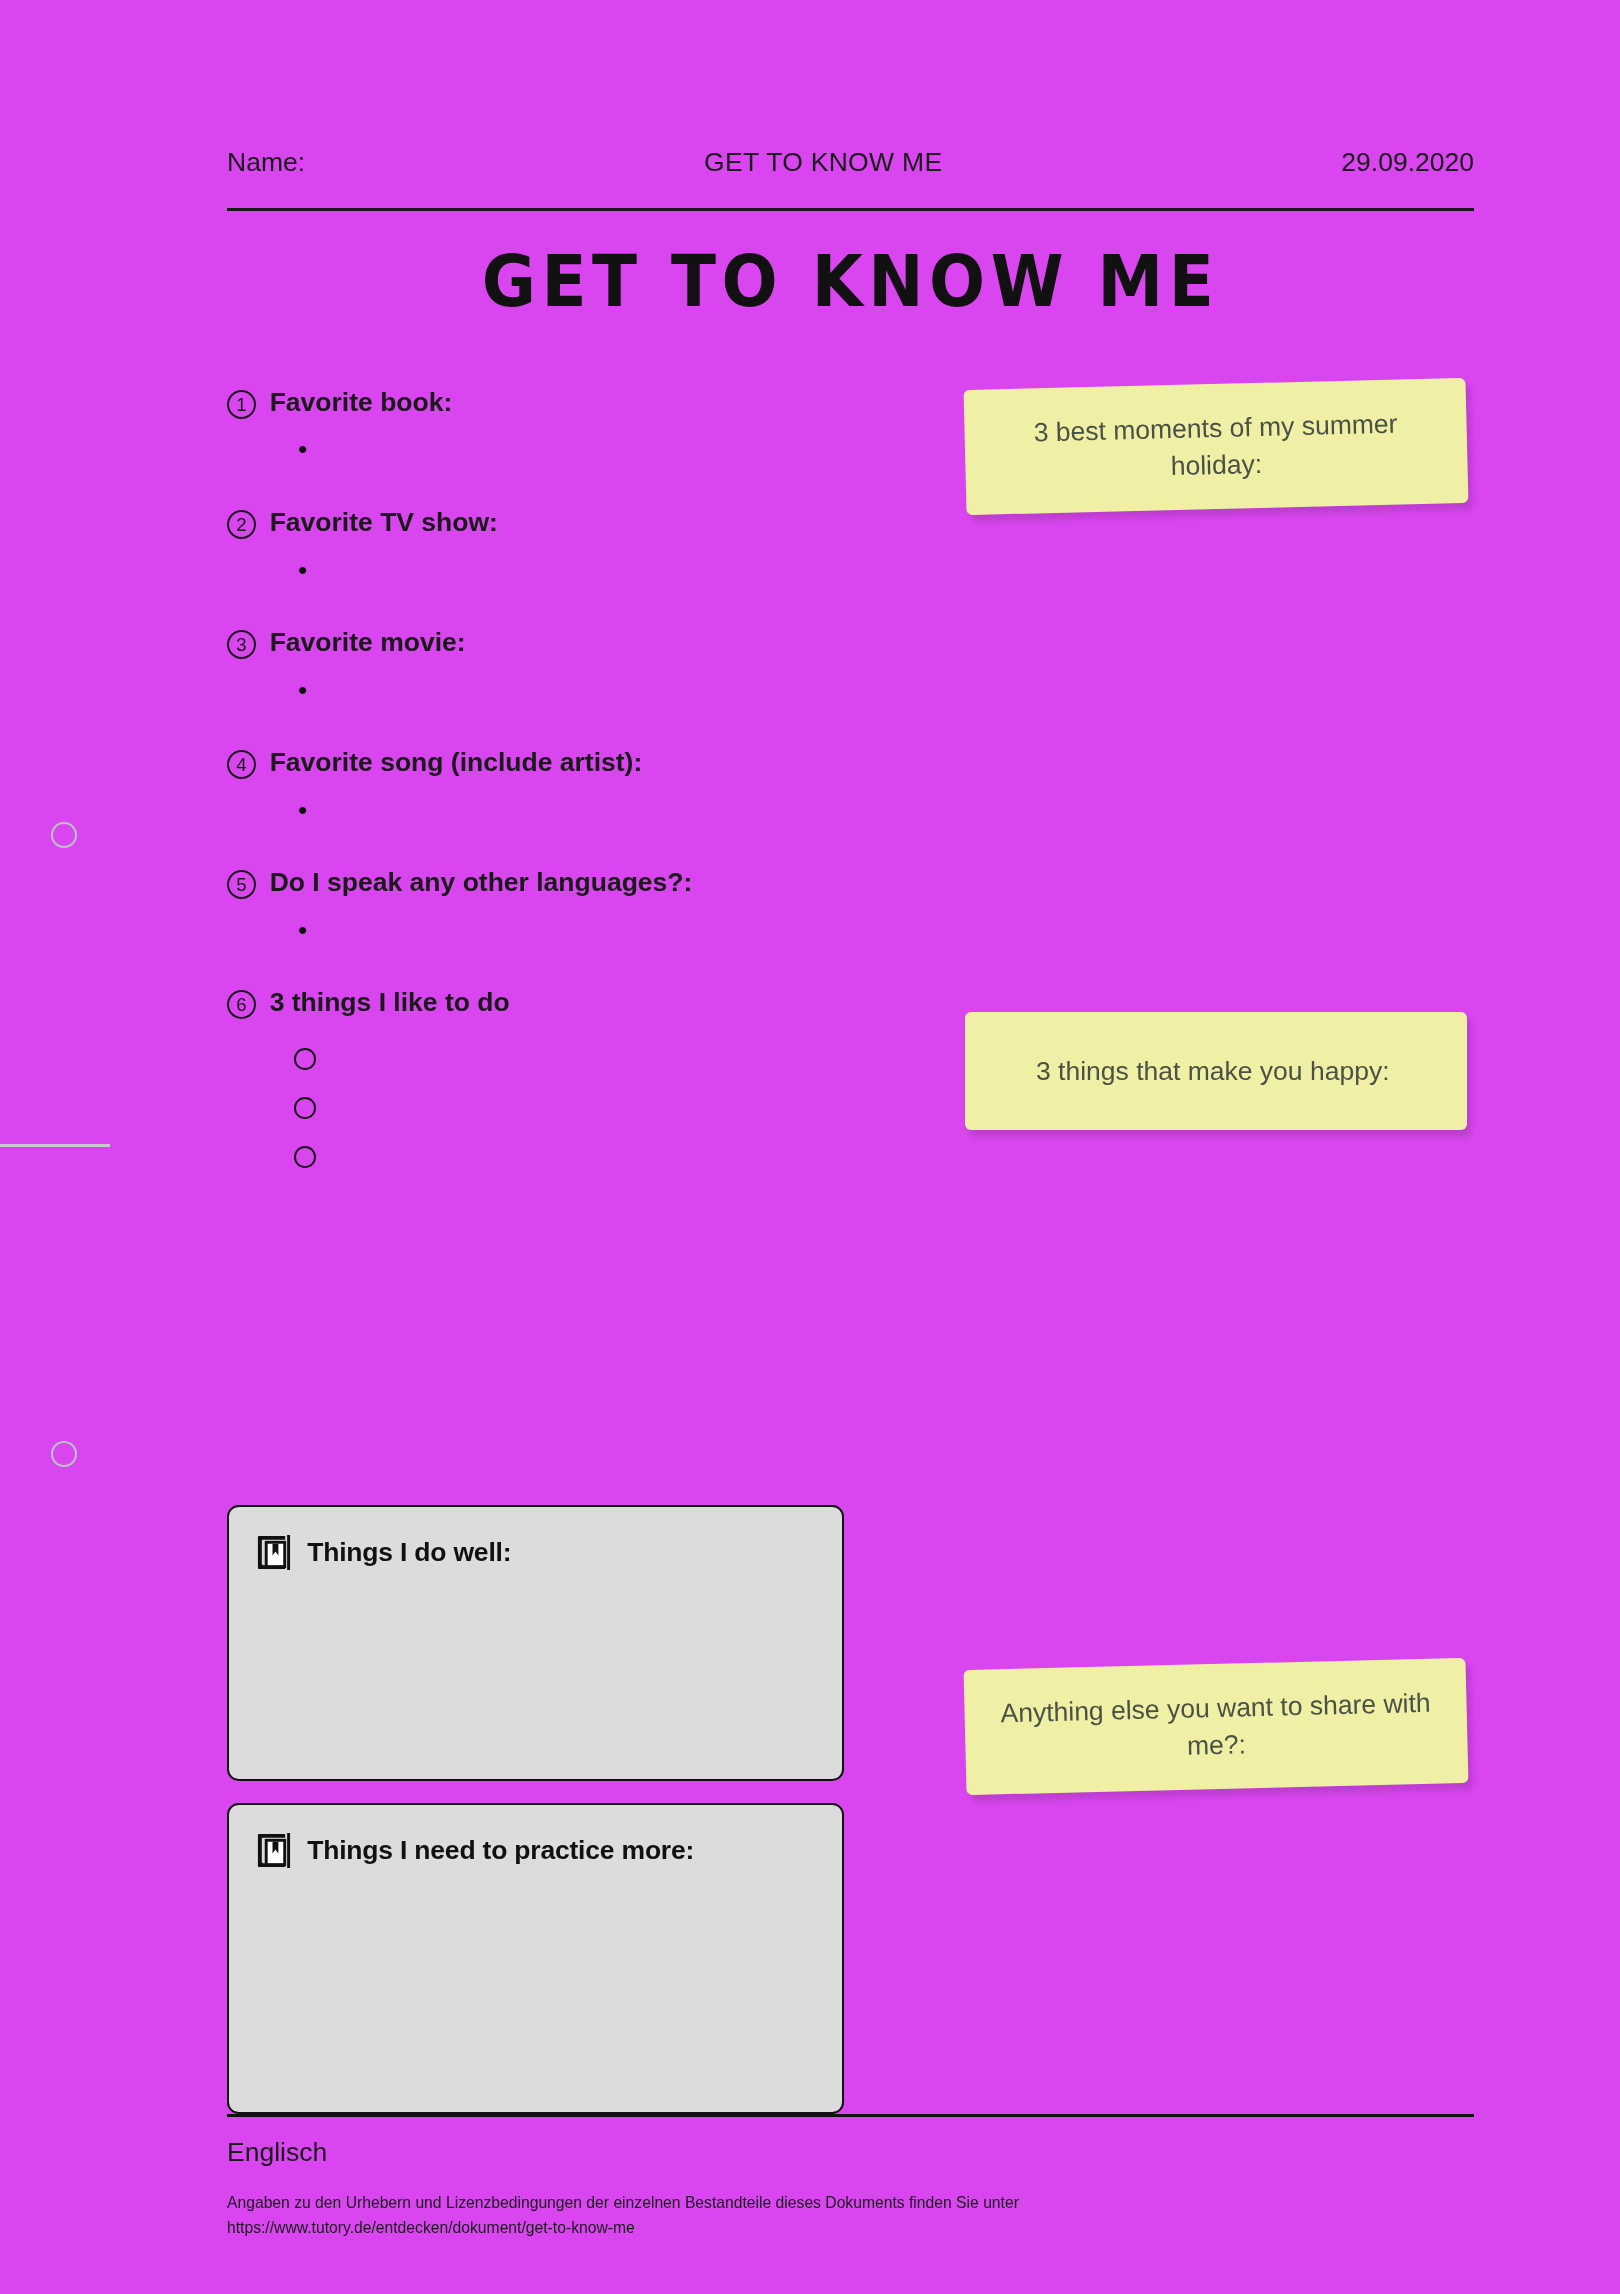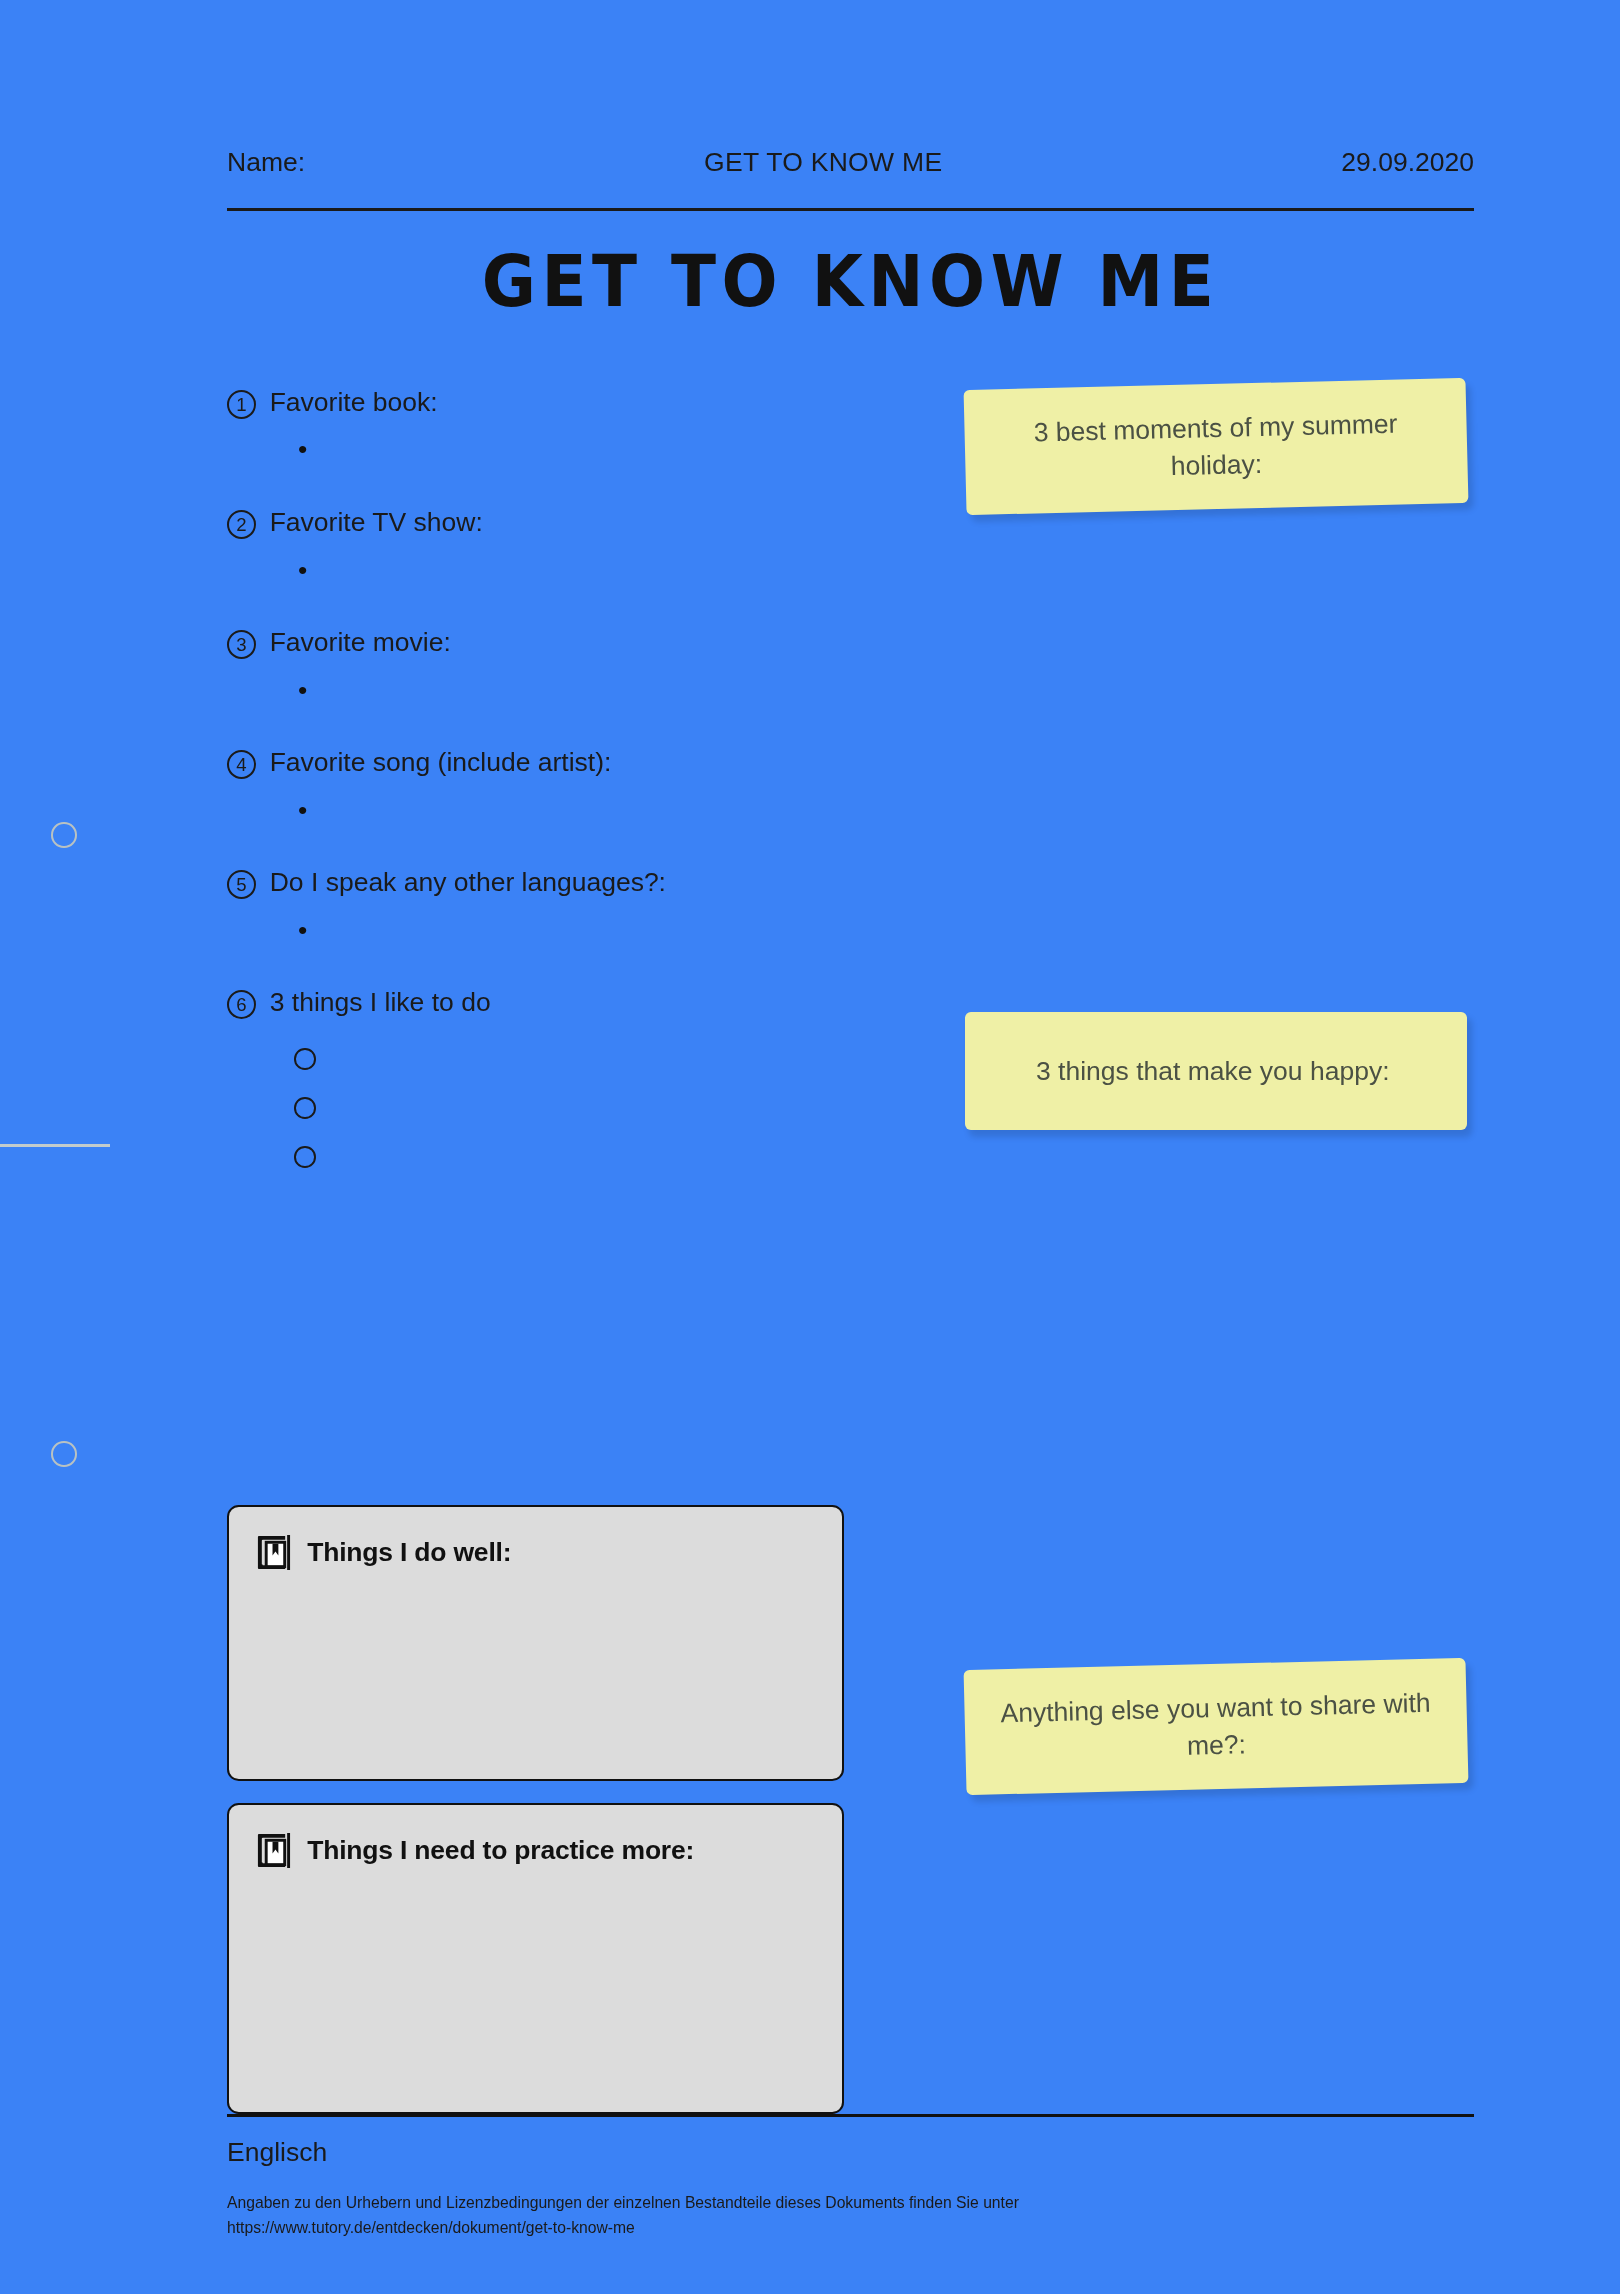--- a/index.html
+++ b/index.html
@@ -8,21 +8,21 @@
     background: #ffffff;
   }
   body {
     font-family: "Liberation Sans", sans-serif;
     color: #1a1a1a;
   }
   .page {
     position: relative;
     width: 1620px;
     height: 2295px;
-    background: #3b82f6;
+    background: #d946ef;
     overflow: hidden;
   }
 
   
   .punch-hole {
     position: absolute;
     width: 25.5px;
     height: 25.5px;
     border: 2px solid #b9c2c2;
     border-radius: 50%;
@@ -99,20 +99,21 @@
     font-size: 18.6px;
     line-height: 25.5px;
     text-align: center;
     color: #1a1a1a;
     margin-top: 2.9px;
   }
   .question-label {
     font-size: 26.5px;
     line-height: 31px;
     color: #1a1a1a;
+    font-weight: bold;
   }
   .answer-bullet {
     margin-left: 71px;
     margin-top: 21.6px;
     font-size: 26.5px;
     line-height: 19.6px;
     color: #111111;
   }
   .answer-bullet::before { content: "\2022"; }
 

